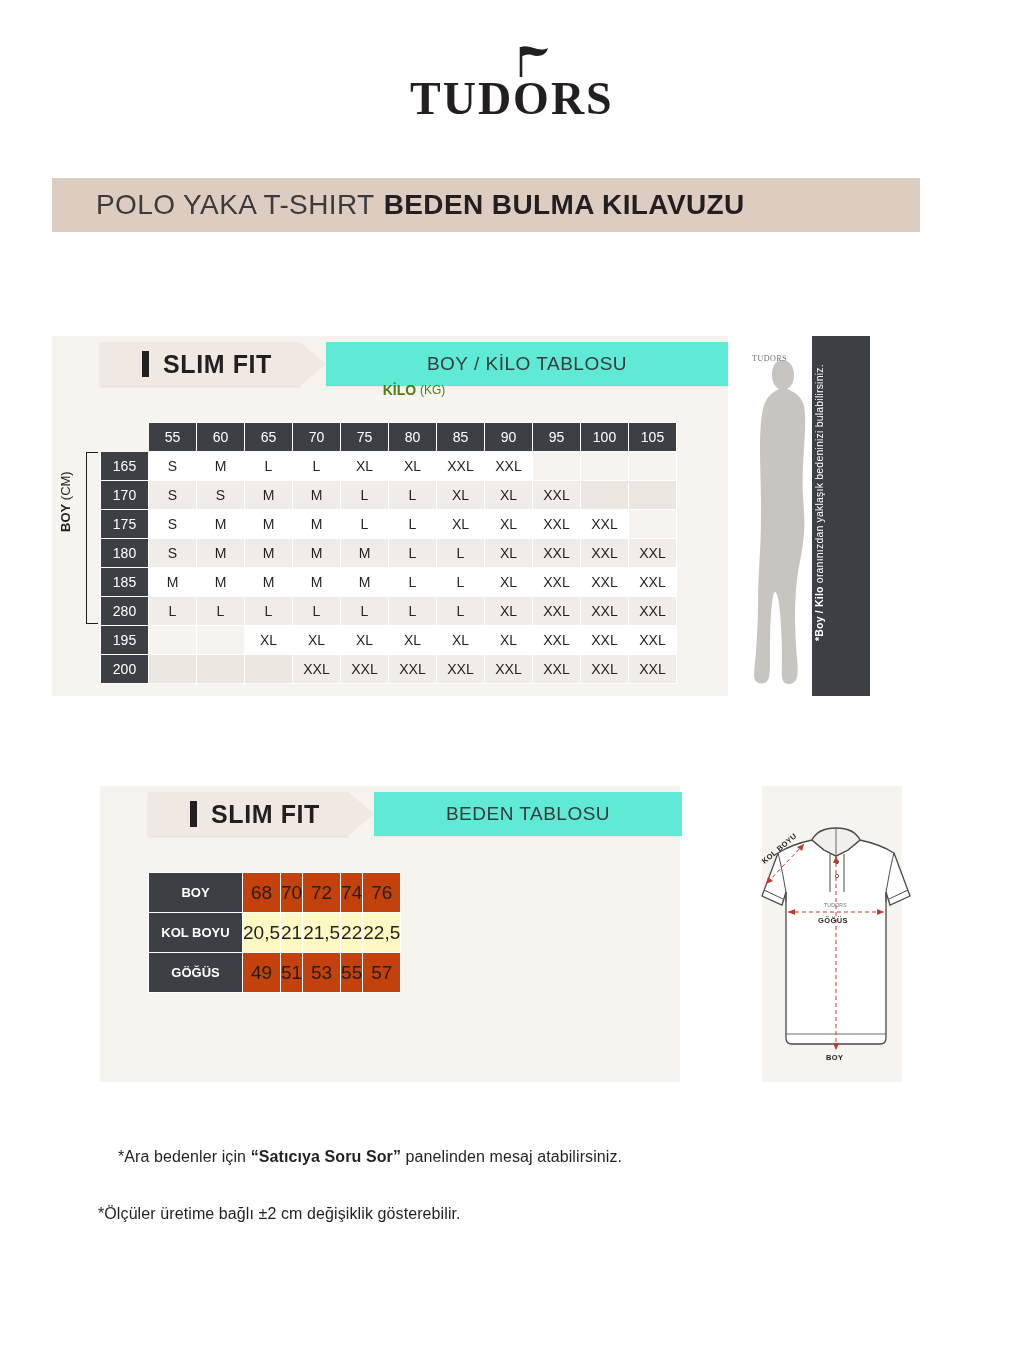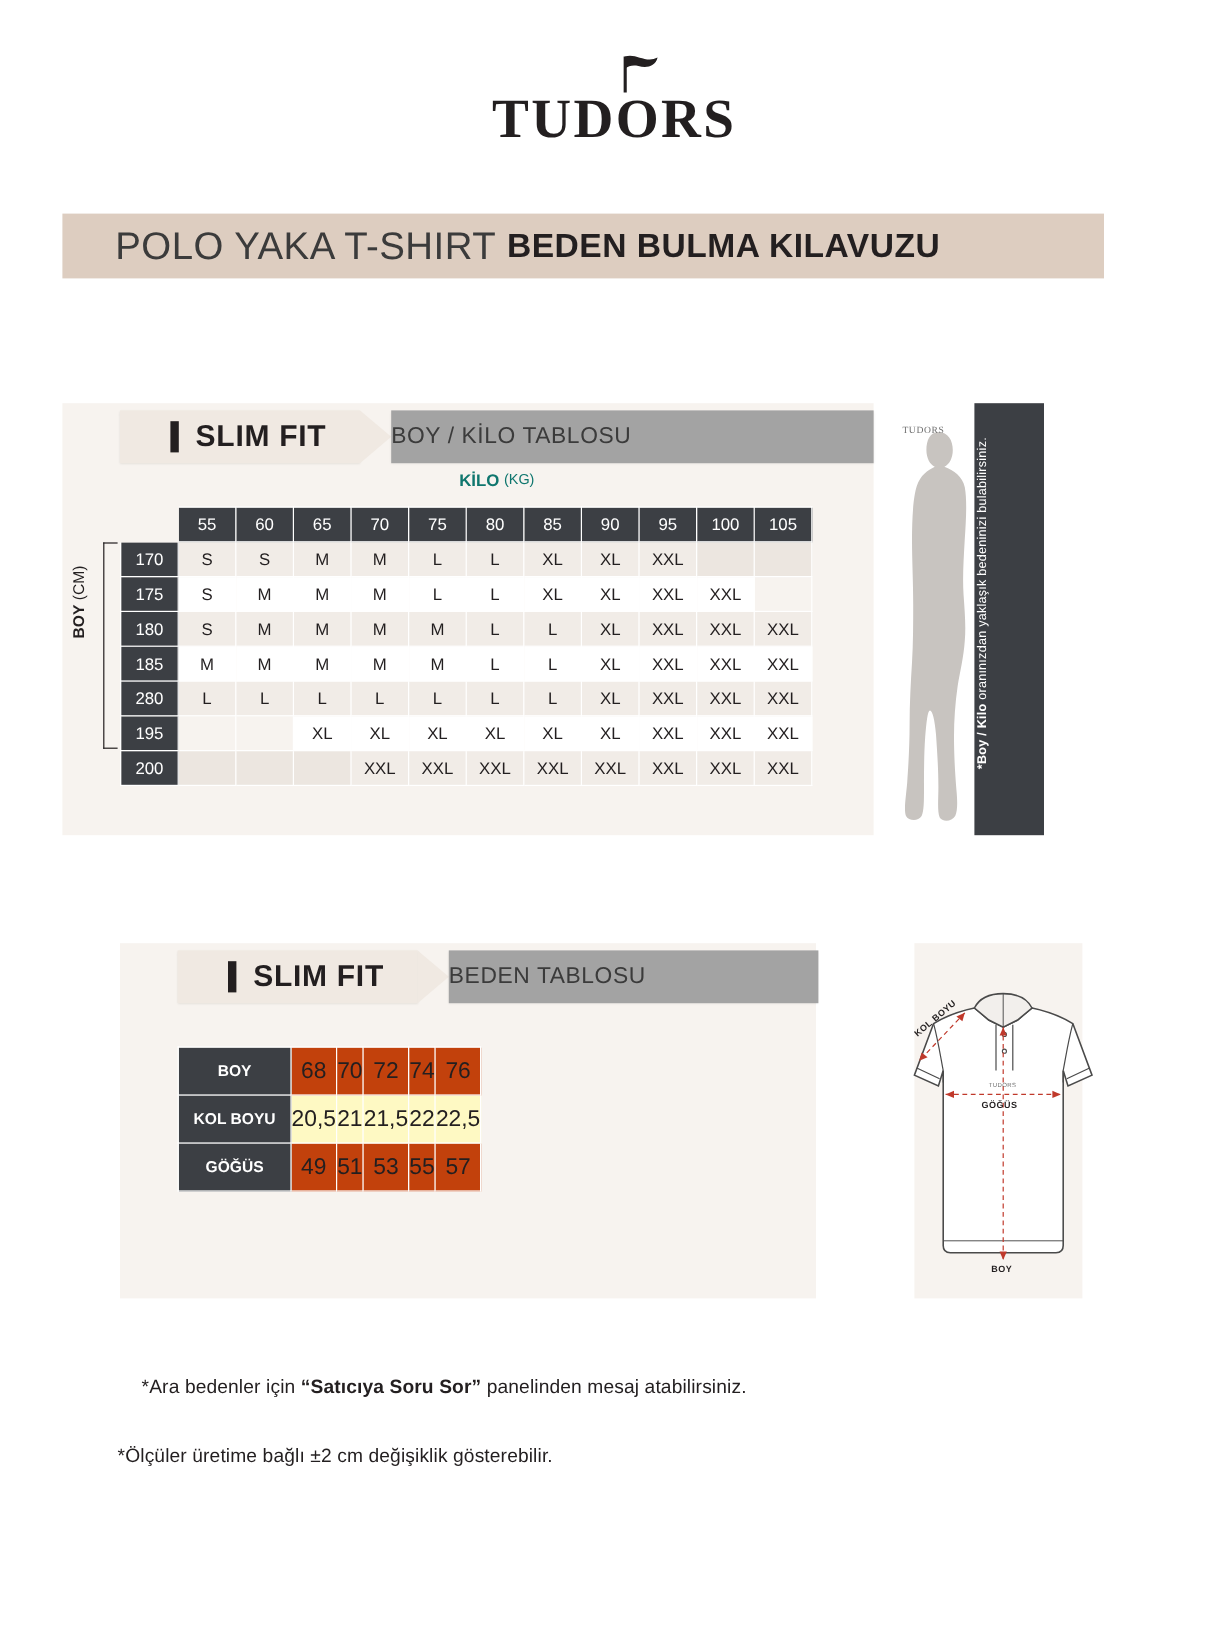--- a/index.html
+++ b/index.html
@@ -51,21 +51,21 @@
     left: 52px;
     top: 178px;
     width: 868px;
     height: 54px;
     background: #ddcdc0;
     display: flex;
     align-items: center;
     padding-left: 44px;
   }
   .title-band .t-light {
-    font-size: 32px;
+    font-size: 28px;
     letter-spacing: 0.4px;
     color: #3b3b3b;
     font-weight: 400;
   }
   .title-band .t-bold {
     font-size: 28px;
     letter-spacing: 0.4px;
     color: #231f20;
     font-weight: bold;
     margin-left: 9px;
@@ -93,35 +93,36 @@
   .fit-arrow {
     position: absolute;
     width: 0; height: 0;
     border-top: 22px solid transparent;
     border-bottom: 22px solid transparent;
     border-left: 26px solid #f0e9e2;
   }
   .tbl-tab {
     position: absolute;
     height: 44px;
-    background: #a3a3a3;
+    background: #5eead4;
     display: flex;
     align-items: center;
+    justify-content: center;
     box-shadow: 0 1px 2px rgba(0,0,0,0.07);
   }
   .tbl-tab span {
     font-size: 19px; letter-spacing: 0.5px; color: #3b3b3b;
   }
 
   
   .kilo-head {
     position: absolute;
-    left: 48px; top: 56px; width: 628px; height: 28px;
-    display: flex; justify-content: center;
-    font-size: 14px; color: #0f766e;
+    left: 48px; top: 40px; width: 628px; height: 28px;
+    display: flex; align-items: center; justify-content: center;
+    font-size: 14px; color: #4d7c0f;
   }
   .kilo-head b { font-weight: bold; }
   .kilo-head .u { font-size: 12px; }
 
   table.grid { border-collapse: collapse; position: absolute; }
   table.grid td, table.grid th {
     border: 1px solid #ffffff;
     text-align: center;
     font-size: 14px;
     font-weight: 400;
@@ -285,20 +286,34 @@
       <th class="kg">70</th>
       <th class="kg">75</th>
       <th class="kg">80</th>
       <th class="kg">85</th>
       <th class="kg">90</th>
       <th class="kg">95</th>
       <th class="kg">100</th>
       <th class="kg">105</th>
     </tr>
 
+    <tr>
+      <td class="boy">165</td>
+      <td class="cell">S</td>
+      <td class="cell">M</td>
+      <td class="cell">L</td>
+      <td class="cell">L</td>
+      <td class="cell">XL</td>
+      <td class="cell">XL</td>
+      <td class="cell">XXL</td>
+      <td class="cell">XXL</td>
+      <td class="empty"></td>
+      <td class="empty"></td>
+      <td class="empty"></td>
+    </tr>
 
     <tr class="alt">
       <td class="boy">170</td>
       <td class="cell">S</td>
       <td class="cell">S</td>
       <td class="cell">M</td>
       <td class="cell">M</td>
       <td class="cell">L</td>
       <td class="cell">L</td>
       <td class="cell">XL</td>

